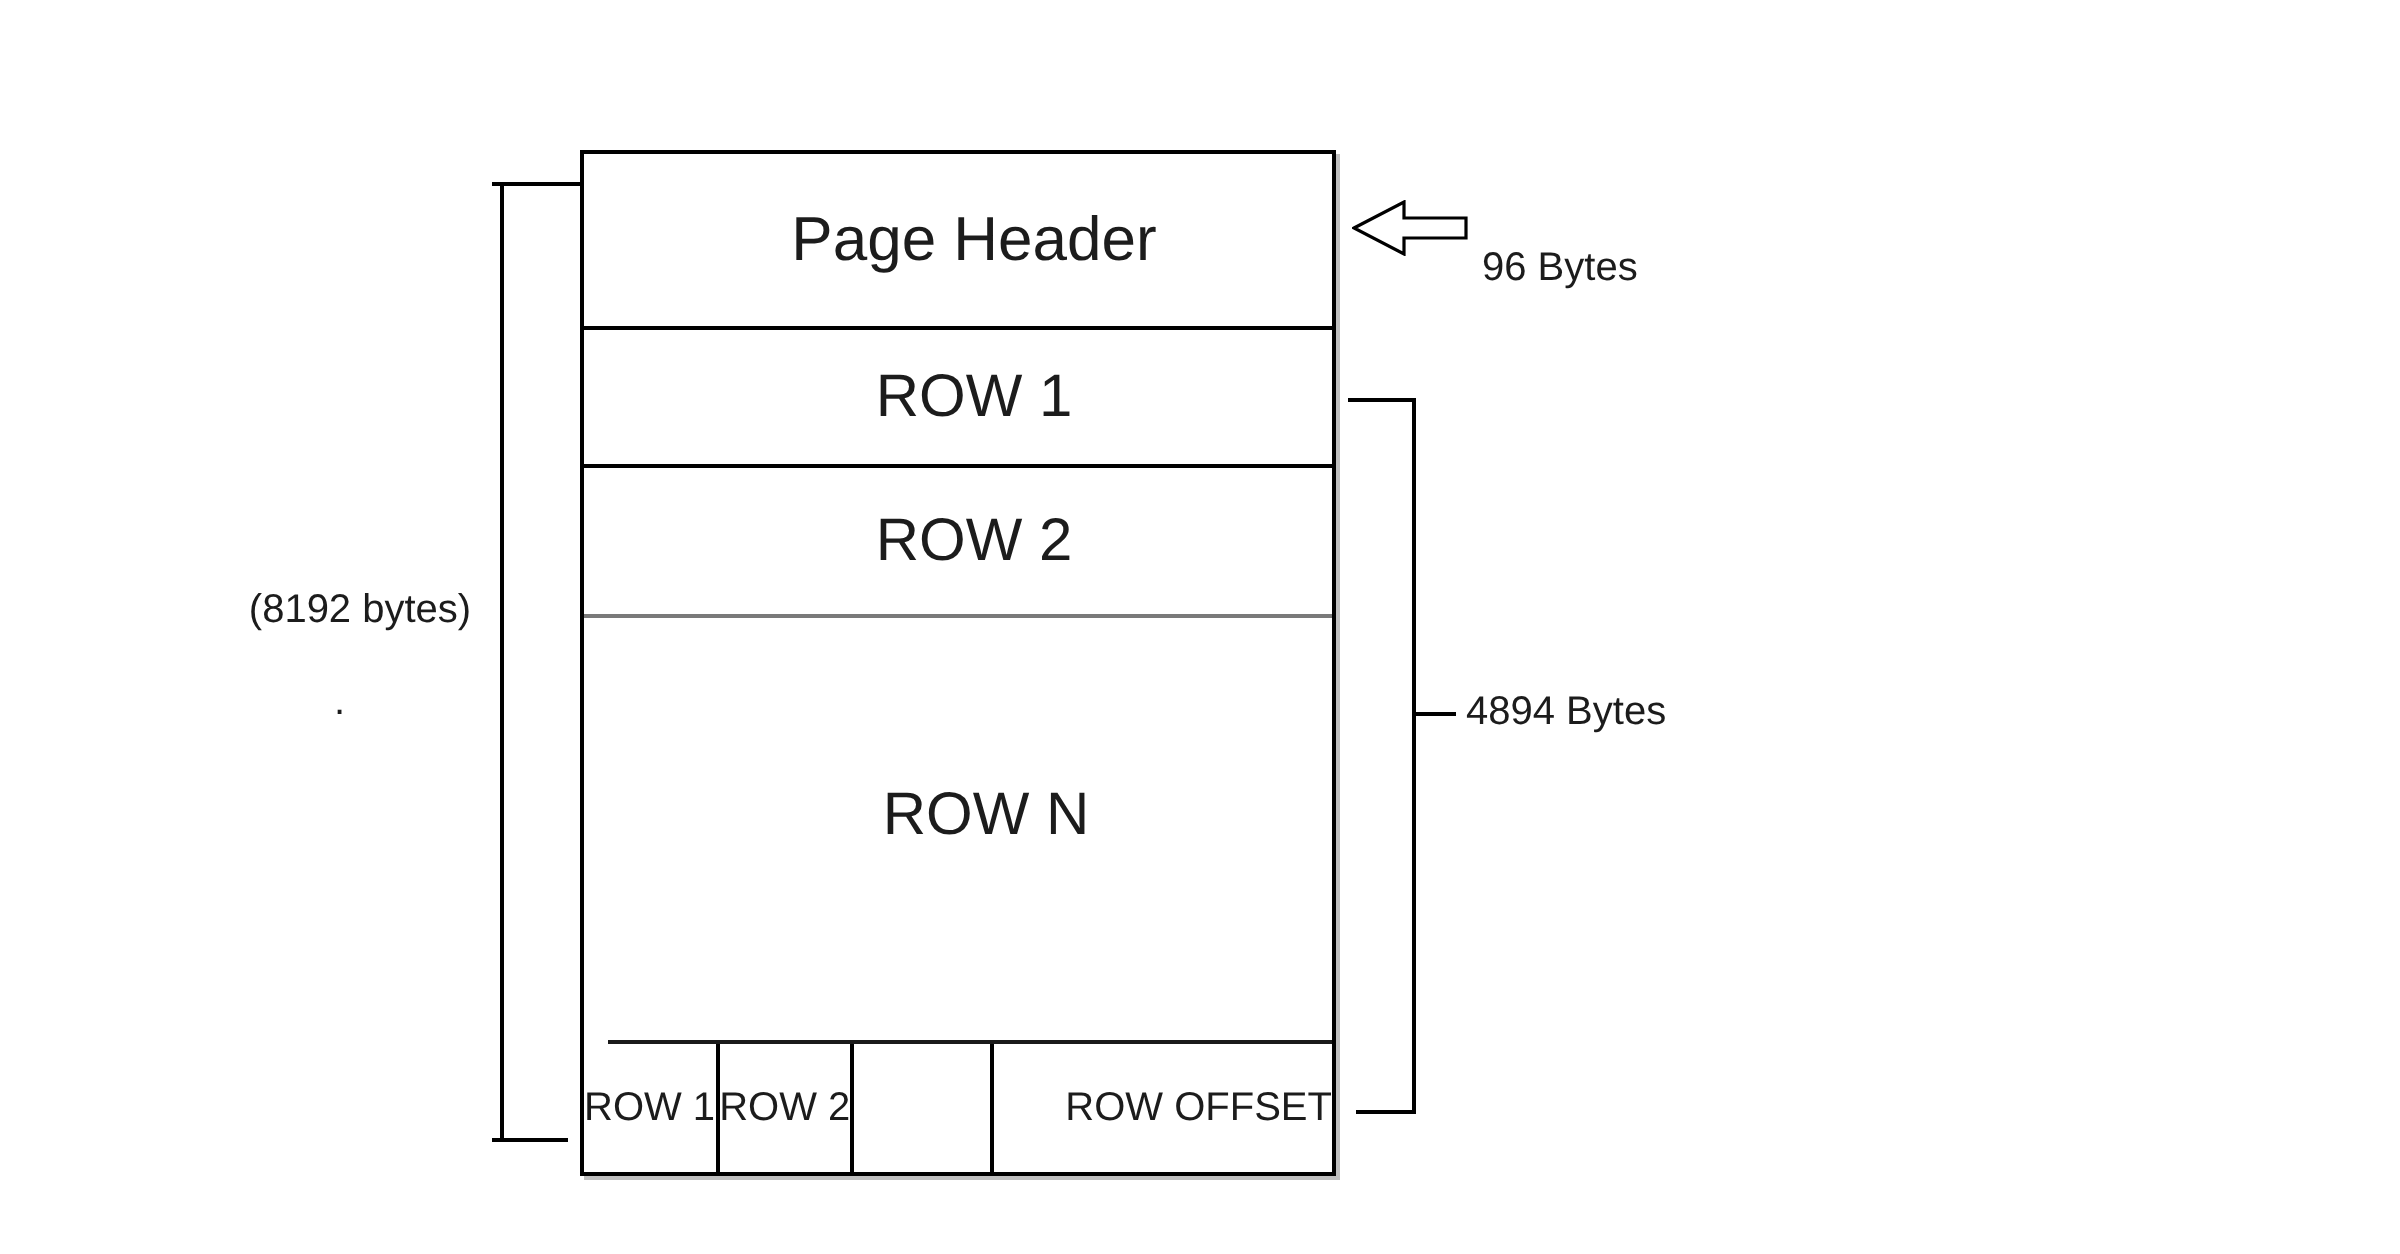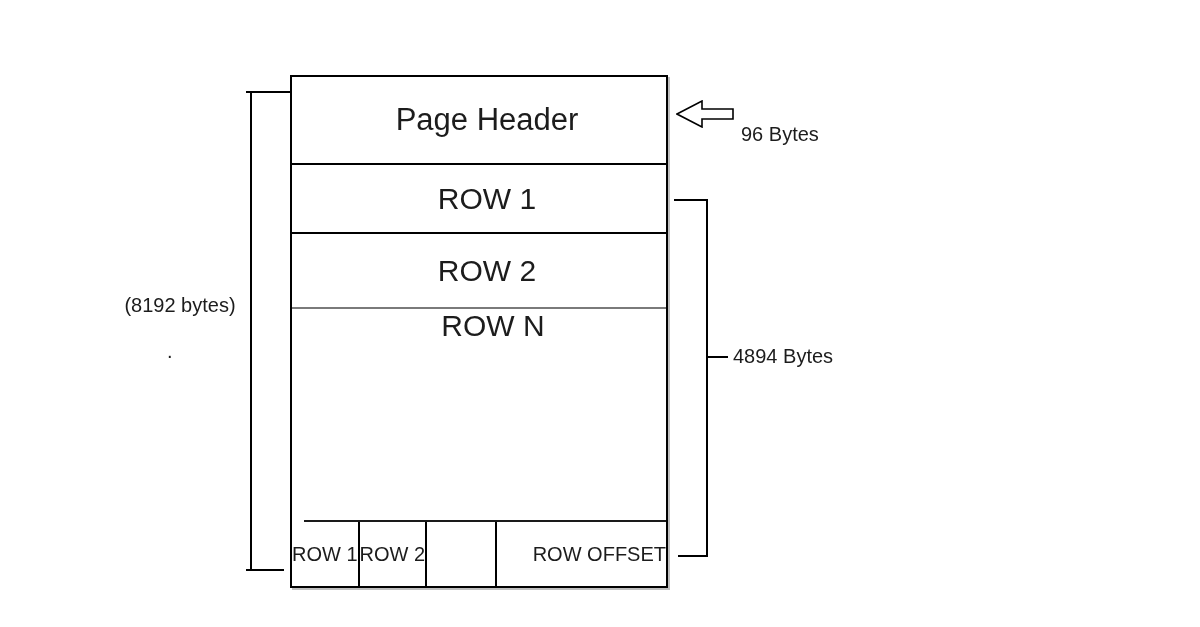--- a/index.html
+++ b/index.html
@@ -53,21 +53,21 @@
   }
   #sec-row2 {
     height: 75px;
     border-bottom: 2px solid #7a7a7a;
     font-size: 30px;
   }
   #sec-rown {
     height: 213px;
     border-bottom: 2px solid #1a1a1a;
     font-size: 30px;
-    align-items: flex-start;
+    align-items: center;
     padding-bottom: 14px;
     margin-left: 12px;
   }
   #sec-offset {
     flex: 1;
     display: flex;
     flex-direction: row;
     align-items: stretch;
     font-size: 20px;
   }

